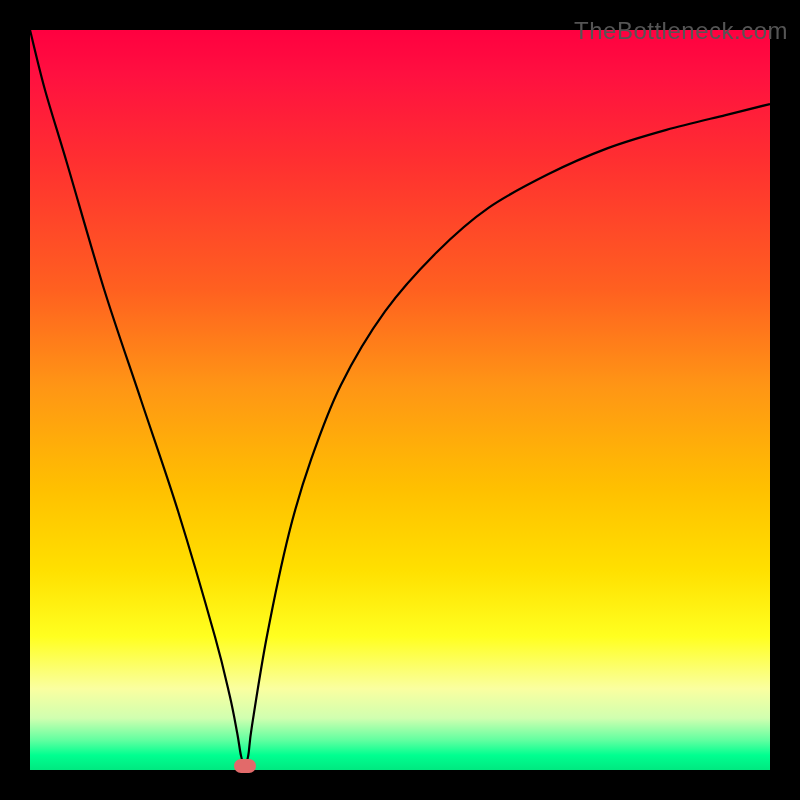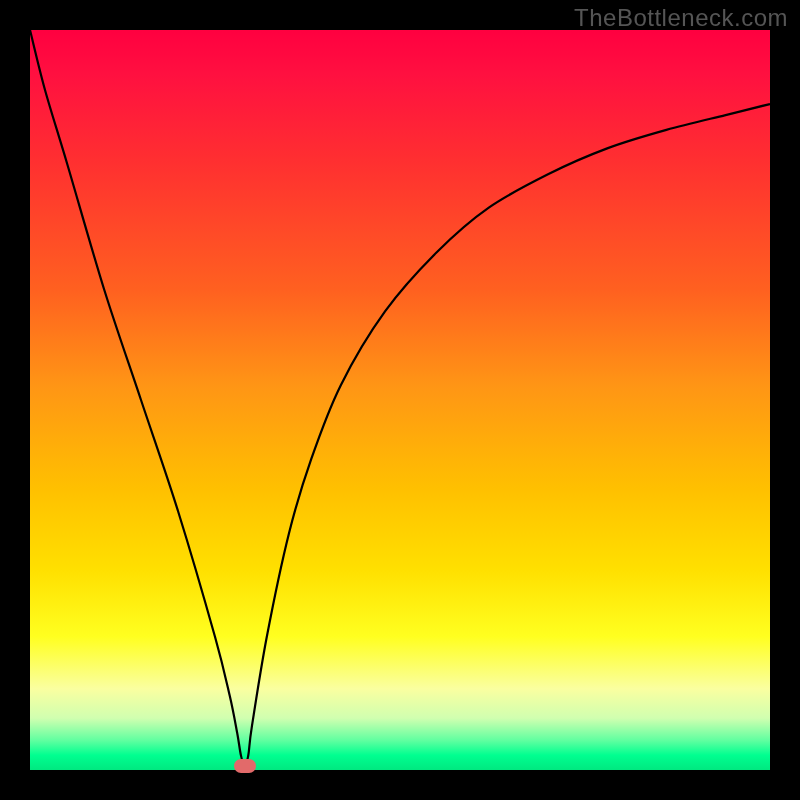--- a/index.html
+++ b/index.html
@@ -11,21 +11,21 @@
     font-family: Arial, Helvetica, sans-serif;
   }
   .outer {
     width: 800px;
     height: 800px;
     background: #000;
     position: relative;
   }
   .watermark {
     position: absolute;
-    top: 4px;
+    top: 17px;
     right: 12px;
     color: #555;
     font-size: 24px;
     font-weight: 500;
     letter-spacing: 0.5px;
     z-index: 10;
   }
   .plot {
     position: absolute;
     left: 30px;

